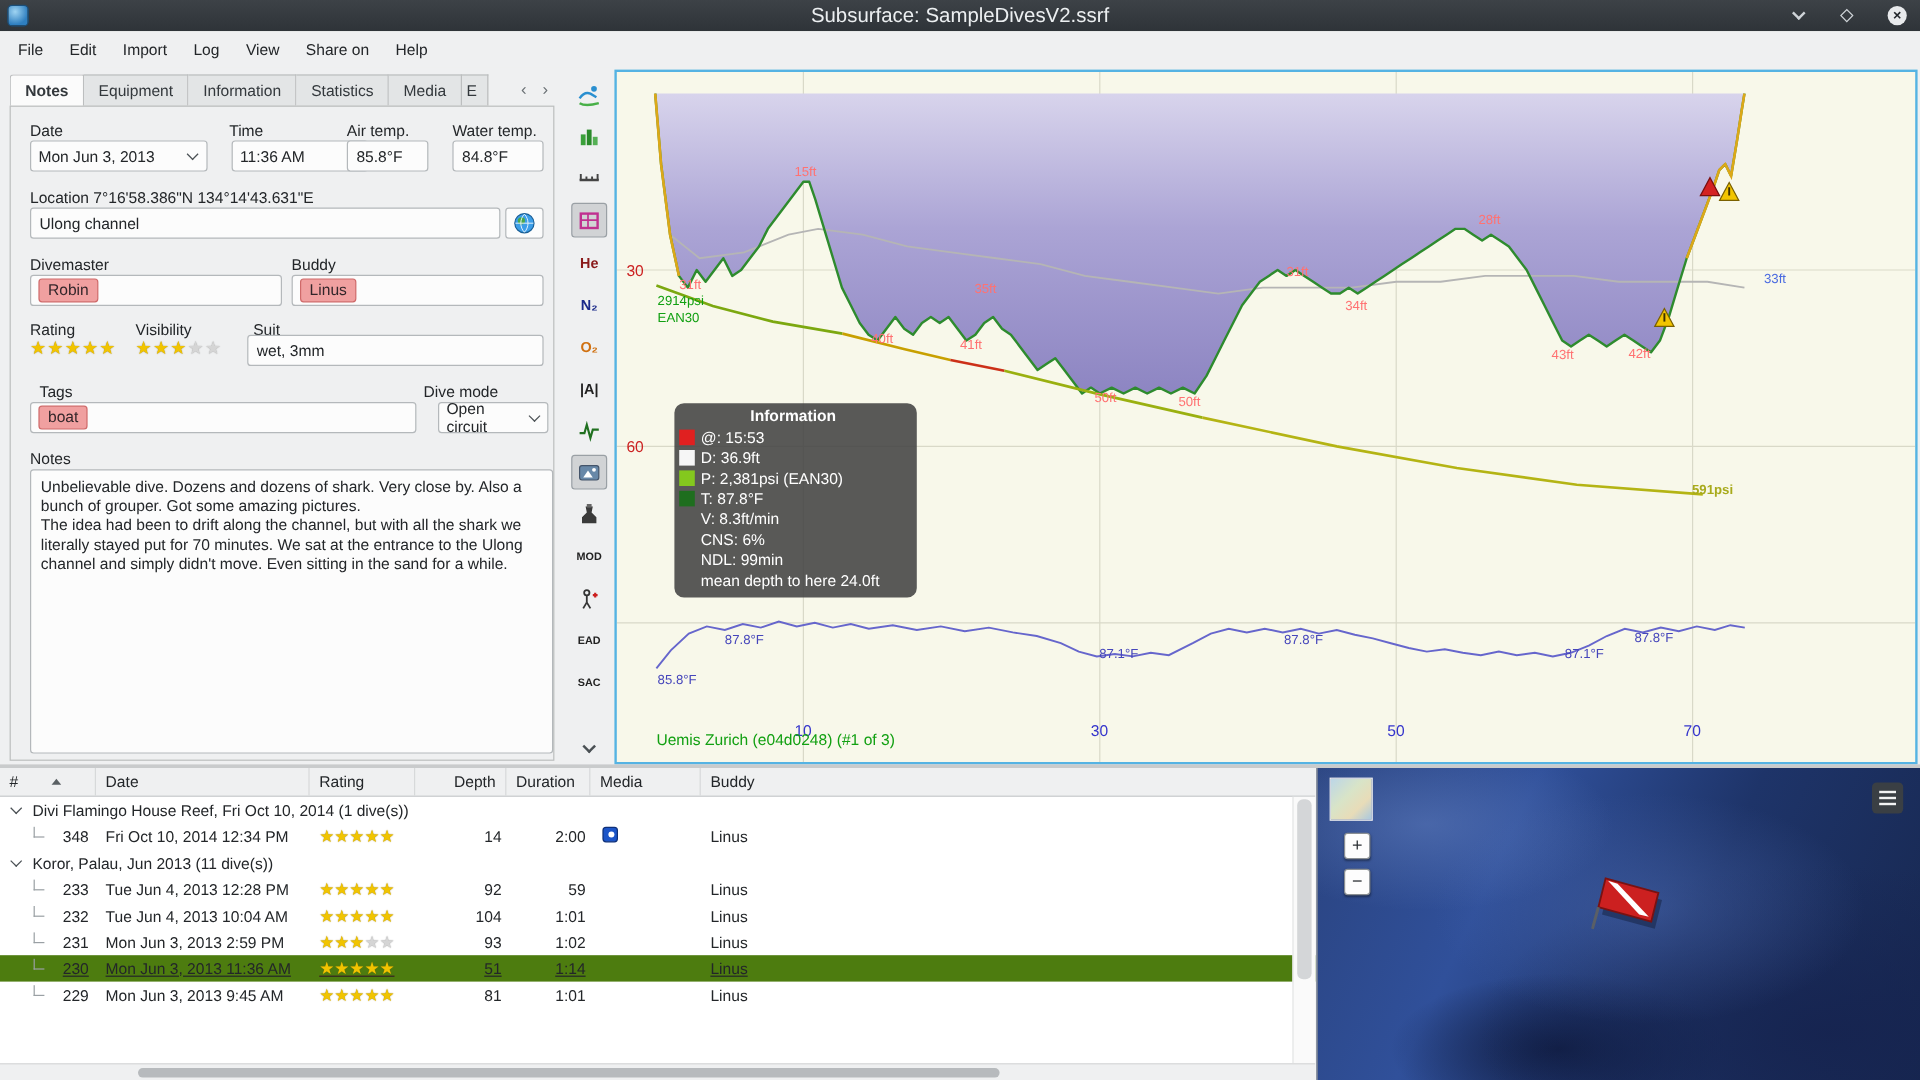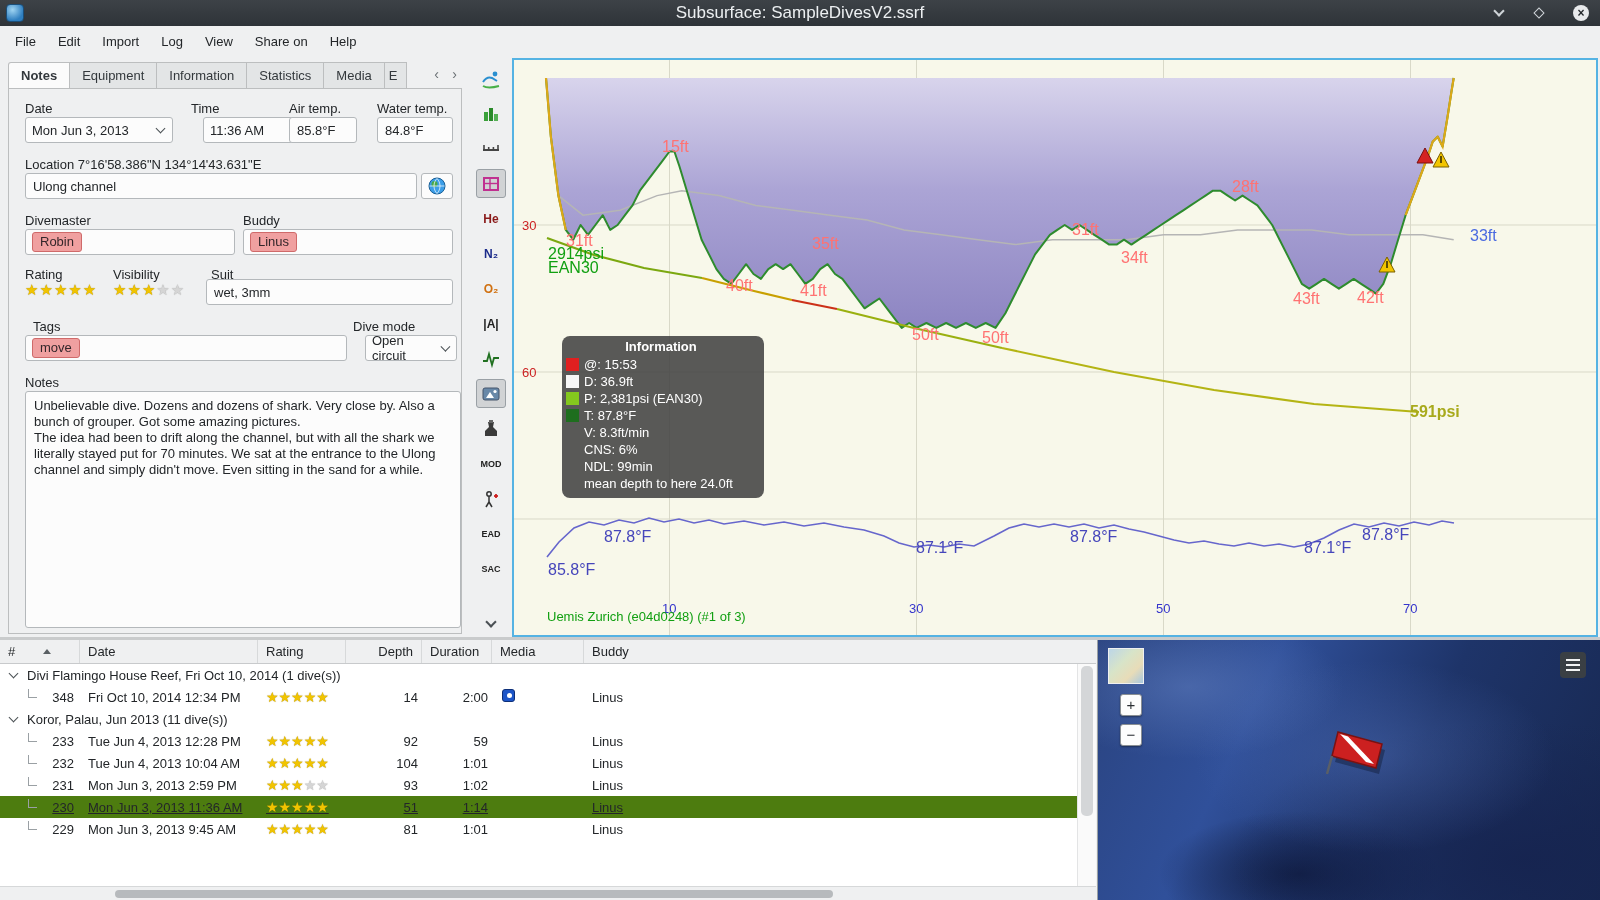--- a/index.html
+++ b/index.html
@@ -59,21 +59,21 @@
   .tb-o2 { color:#d07010; font-weight:bold; font-size:12px; }
   .tb-amb { color:#222; font-size:12px; font-weight:bold; }
   .tb-small { font-size:9px; font-weight:bold; color:#222; }
   #tb-scrolldown { position:absolute; bottom:8px; }
   .cv-dark { display:inline-block; width:8px; height:8px; border-right:2px solid #4a5054; border-bottom:2px solid #4a5054; transform:rotate(45deg); }
 
   
   #profile-panel { position:absolute; left:512px; top:58px; width:1086px; height:579px; border:2px solid #55b3e3; background:#f8f8ea; }
   #profile-inner { position:relative; width:1082px; height:575px; overflow:hidden; }
   #plabels { position:absolute; left:0; top:0; width:1082px; height:575px; pointer-events:none; }
-  .plab { position:absolute; font-size:16px; white-space:nowrap; }
+  .plab { position:absolute; font-size:11px; white-space:nowrap; }
   .plab.dtick { color:#cc2222; font-size:13px; }
   .plab.ttick { color:#3535cc; font-size:13px; }
   .plab.depth { color:#ff7272; }
   .plab.depth-blue { color:#4a6ae0; }
   .plab.temp { color:#4646bb; }
   .plab.press-start { color:#11a011; }
   .plab.press-end { color:#a8aa1c;font-weight:bold; }
   .plab.dc { color:#12a012; font-size:13px; }
   #infobox { position:absolute; left:48px; top:276px; width:202px; background:rgba(66,66,66,0.88); border-radius:8px;
     color:#fff; padding:3px 8px 6px 4px; }
@@ -171,21 +171,21 @@
 
     <span class="label abs" style="left:16px;top:12px">Date</span>
     <span class="label abs" style="left:182px;top:12px">Time</span>
     <span class="label abs" style="left:280px;top:12px">Air temp.</span>
     <span class="label abs" style="left:368px;top:12px">Water temp.</span>
 
     <div class="fieldbox combo abs" style="left:16px;top:28px;width:148px">
       <span>Mon Jun 3, 2013</span>
       <i class="combo-chev"></i>
     </div>
-    <div class="fieldbox spin abs" style="left:194px;top:28px;width:114px">
+    <div class="fieldbox spin abs" style="left:184px;top:28px;width:114px">
       <span>11:36 AM</span>
       <span class="spin-btns">
           <span>
             <i class="tri-up"></i>
           </span>
           <span>
             <i class="tri-down"></i>
           </span>
         </span>
     </div>
@@ -214,21 +214,21 @@
     <span class="label abs" style="left:16px;top:178px">Rating</span>
     <span class="label abs" style="left:104px;top:178px">Visibility</span>
     <span class="label abs" style="left:202px;top:178px">Suit</span>
     <span class="abs" style="left:16px;top:192px"><span class="stars">★★★★★</span><span class="stars off"></span></span>
     <span class="abs" style="left:104px;top:192px"><span class="stars">★★★</span><span class="stars off">★★</span></span>
     <input class="field abs" style="left: 197px; top: 190px; width: 247px;" value="wet, 3mm">
 
     <span class="label abs" style="left:24px;top:230px">Tags</span>
     <span class="label abs" style="left:344px;top:230px">Dive mode</span>
     <div class="fieldbox abs" style="left:16px;top:246px;width:322px">
-      <span class="chip">move</span>
+      <span class="chip">boat</span>
     </div>
     <div class="fieldbox combo abs" style="left:356px;top:246px;width:92px">
       <span>Open circuit</span>
       <i class="combo-chev"></i>
     </div>
 
     <span class="label abs" style="left:16px;top:286px">Notes</span>
     <textarea class="notes" style="">Unbelievable dive. Dozens and dozens of shark. Very close by. Also a bunch of grouper. Got some amazing pictures.
 The idea had been to drift along the channel, but with all the shark we literally stayed put for 70 minutes. We sat at the entrance to the Ulong channel and simply didn't move. Even sitting in the sand for a while.</textarea>
   </div>

